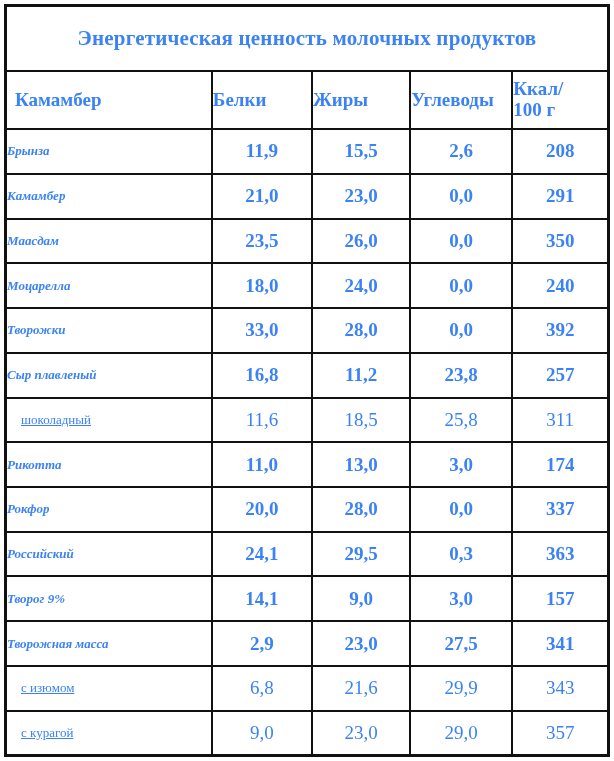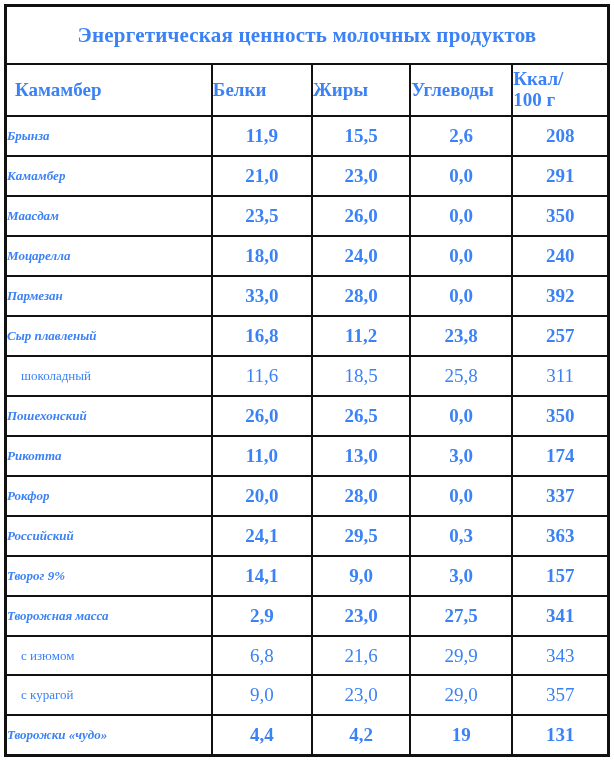--- a/index.html
+++ b/index.html
@@ -60,21 +60,21 @@
     text-align: left;
     padding-left: 8px;
     font-size: 13px;
   }
   td.num {
     text-align: center;
     font-size: 19px;
   }
   tr.main td.name { font-weight: bold; font-style: italic; }
   tr.main td.num  { font-weight: bold; text-align: center; }
-  tr.sub td.name  { font-weight: normal; font-style: normal; padding-left: 14px; }
+  tr.sub td.name  { font-weight: normal; font-style: normal; padding-left: 14px; text-decoration: underline; }
   tr.sub td.num   { font-weight: normal; }
 </style>
 </head>
 <body>
 
 <div class="page">
   <table class="nutrition">
     <colgroup>
       <col class="c-product">
         <col class="c-proteins">
@@ -118,48 +118,41 @@
         <td class="num">350</td>
       </tr>
       <tr class="data-row main">
         <td class="name">Моцарелла</td>
         <td class="num">18,0</td>
         <td class="num">24,0</td>
         <td class="num">0,0</td>
         <td class="num">240</td>
       </tr>
       <tr class="data-row main">
-        <td class="name">Пармезан</td>
+        <td class="name">Творожки</td>
         <td class="num">33,0</td>
         <td class="num">28,0</td>
         <td class="num">0,0</td>
         <td class="num">392</td>
       </tr>
       <tr class="data-row main">
         <td class="name">Сыр плавленый</td>
         <td class="num">16,8</td>
         <td class="num">11,2</td>
         <td class="num">23,8</td>
         <td class="num">257</td>
       </tr>
       <tr class="data-row sub">
         <td class="name">шоколадный</td>
         <td class="num">11,6</td>
         <td class="num">18,5</td>
         <td class="num">25,8</td>
         <td class="num">311</td>
       </tr>
       <tr class="data-row main">
-        <td class="name">Пошехонский</td>
-        <td class="num">26,0</td>
-        <td class="num">26,5</td>
-        <td class="num">0,0</td>
-        <td class="num">350</td>
-      </tr>
-      <tr class="data-row main">
         <td class="name">Рикотта</td>
         <td class="num">11,0</td>
         <td class="num">13,0</td>
         <td class="num">3,0</td>
         <td class="num">174</td>
       </tr>
       <tr class="data-row main">
         <td class="name">Рокфор</td>
         <td class="num">20,0</td>
         <td class="num">28,0</td>
@@ -194,22 +187,15 @@
         <td class="num">29,9</td>
         <td class="num">343</td>
       </tr>
       <tr class="data-row sub">
         <td class="name">с курагой</td>
         <td class="num">9,0</td>
         <td class="num">23,0</td>
         <td class="num">29,0</td>
         <td class="num">357</td>
       </tr>
-      <tr class="data-row main">
-        <td class="name">Творожки «чудо»</td>
-        <td class="num">4,4</td>
-        <td class="num">4,2</td>
-        <td class="num">19</td>
-        <td class="num">131</td>
-      </tr>
     </tbody>
   </table>
 </div>
 
 </body></html>

